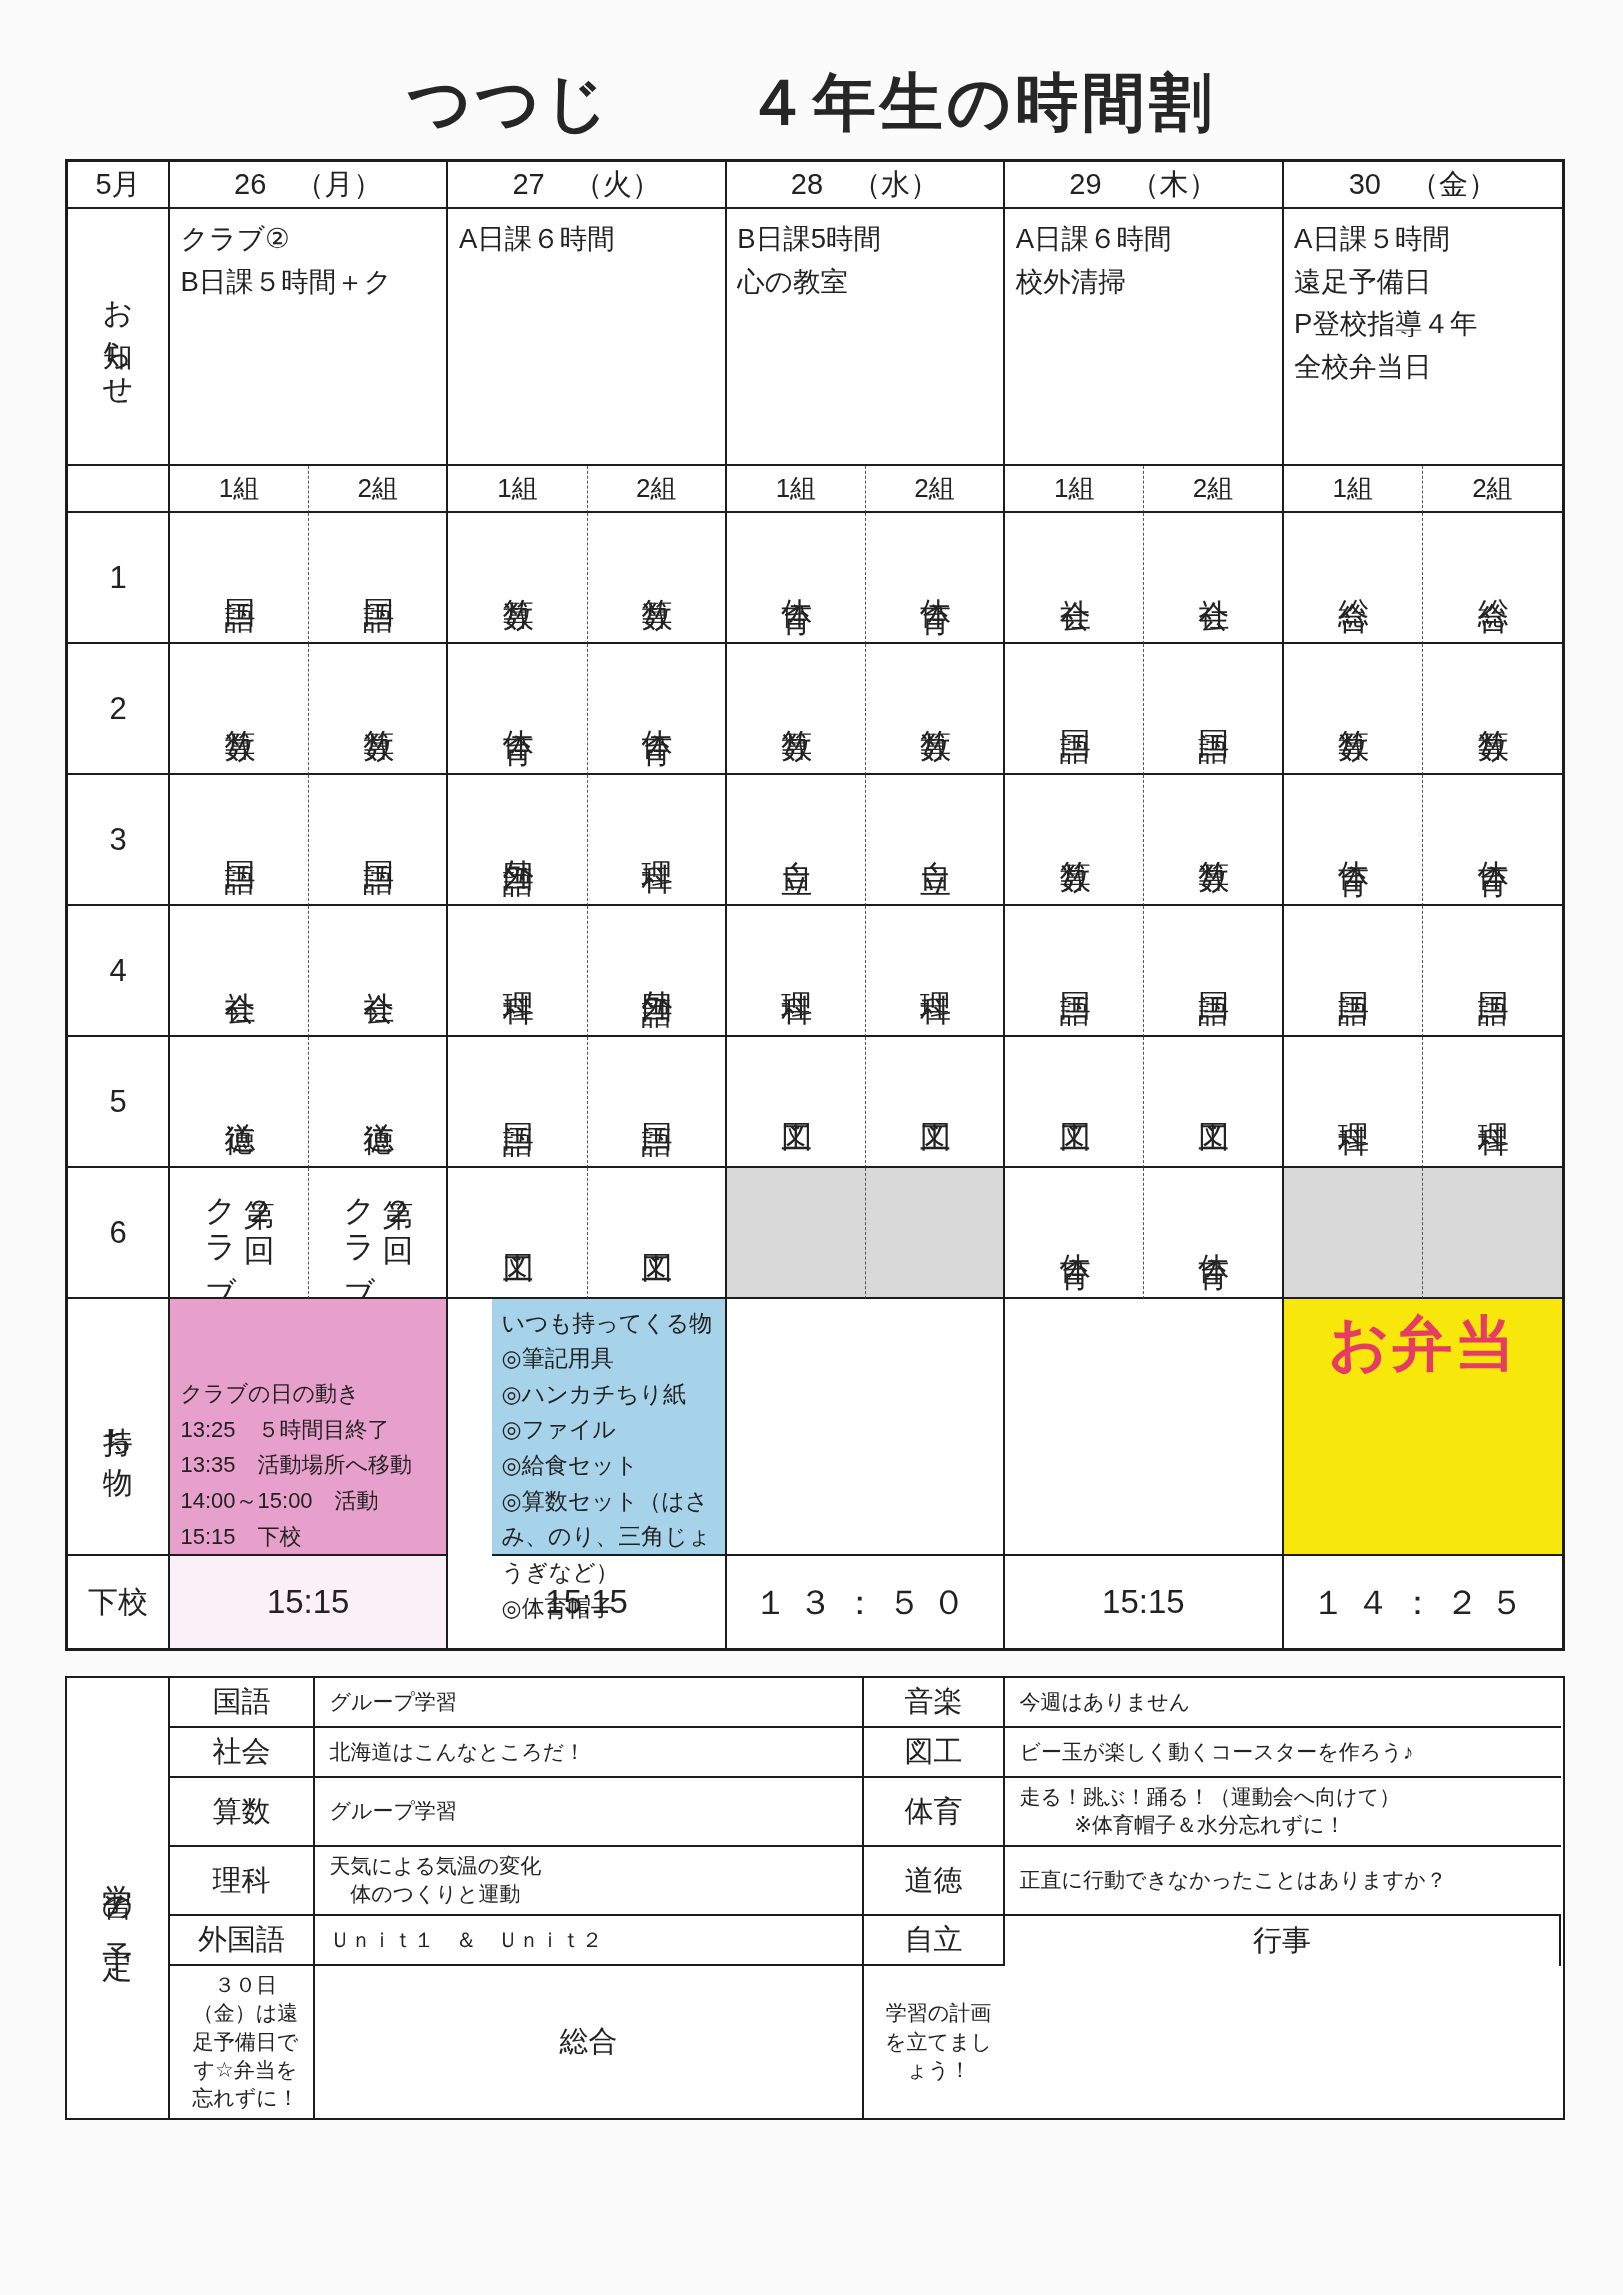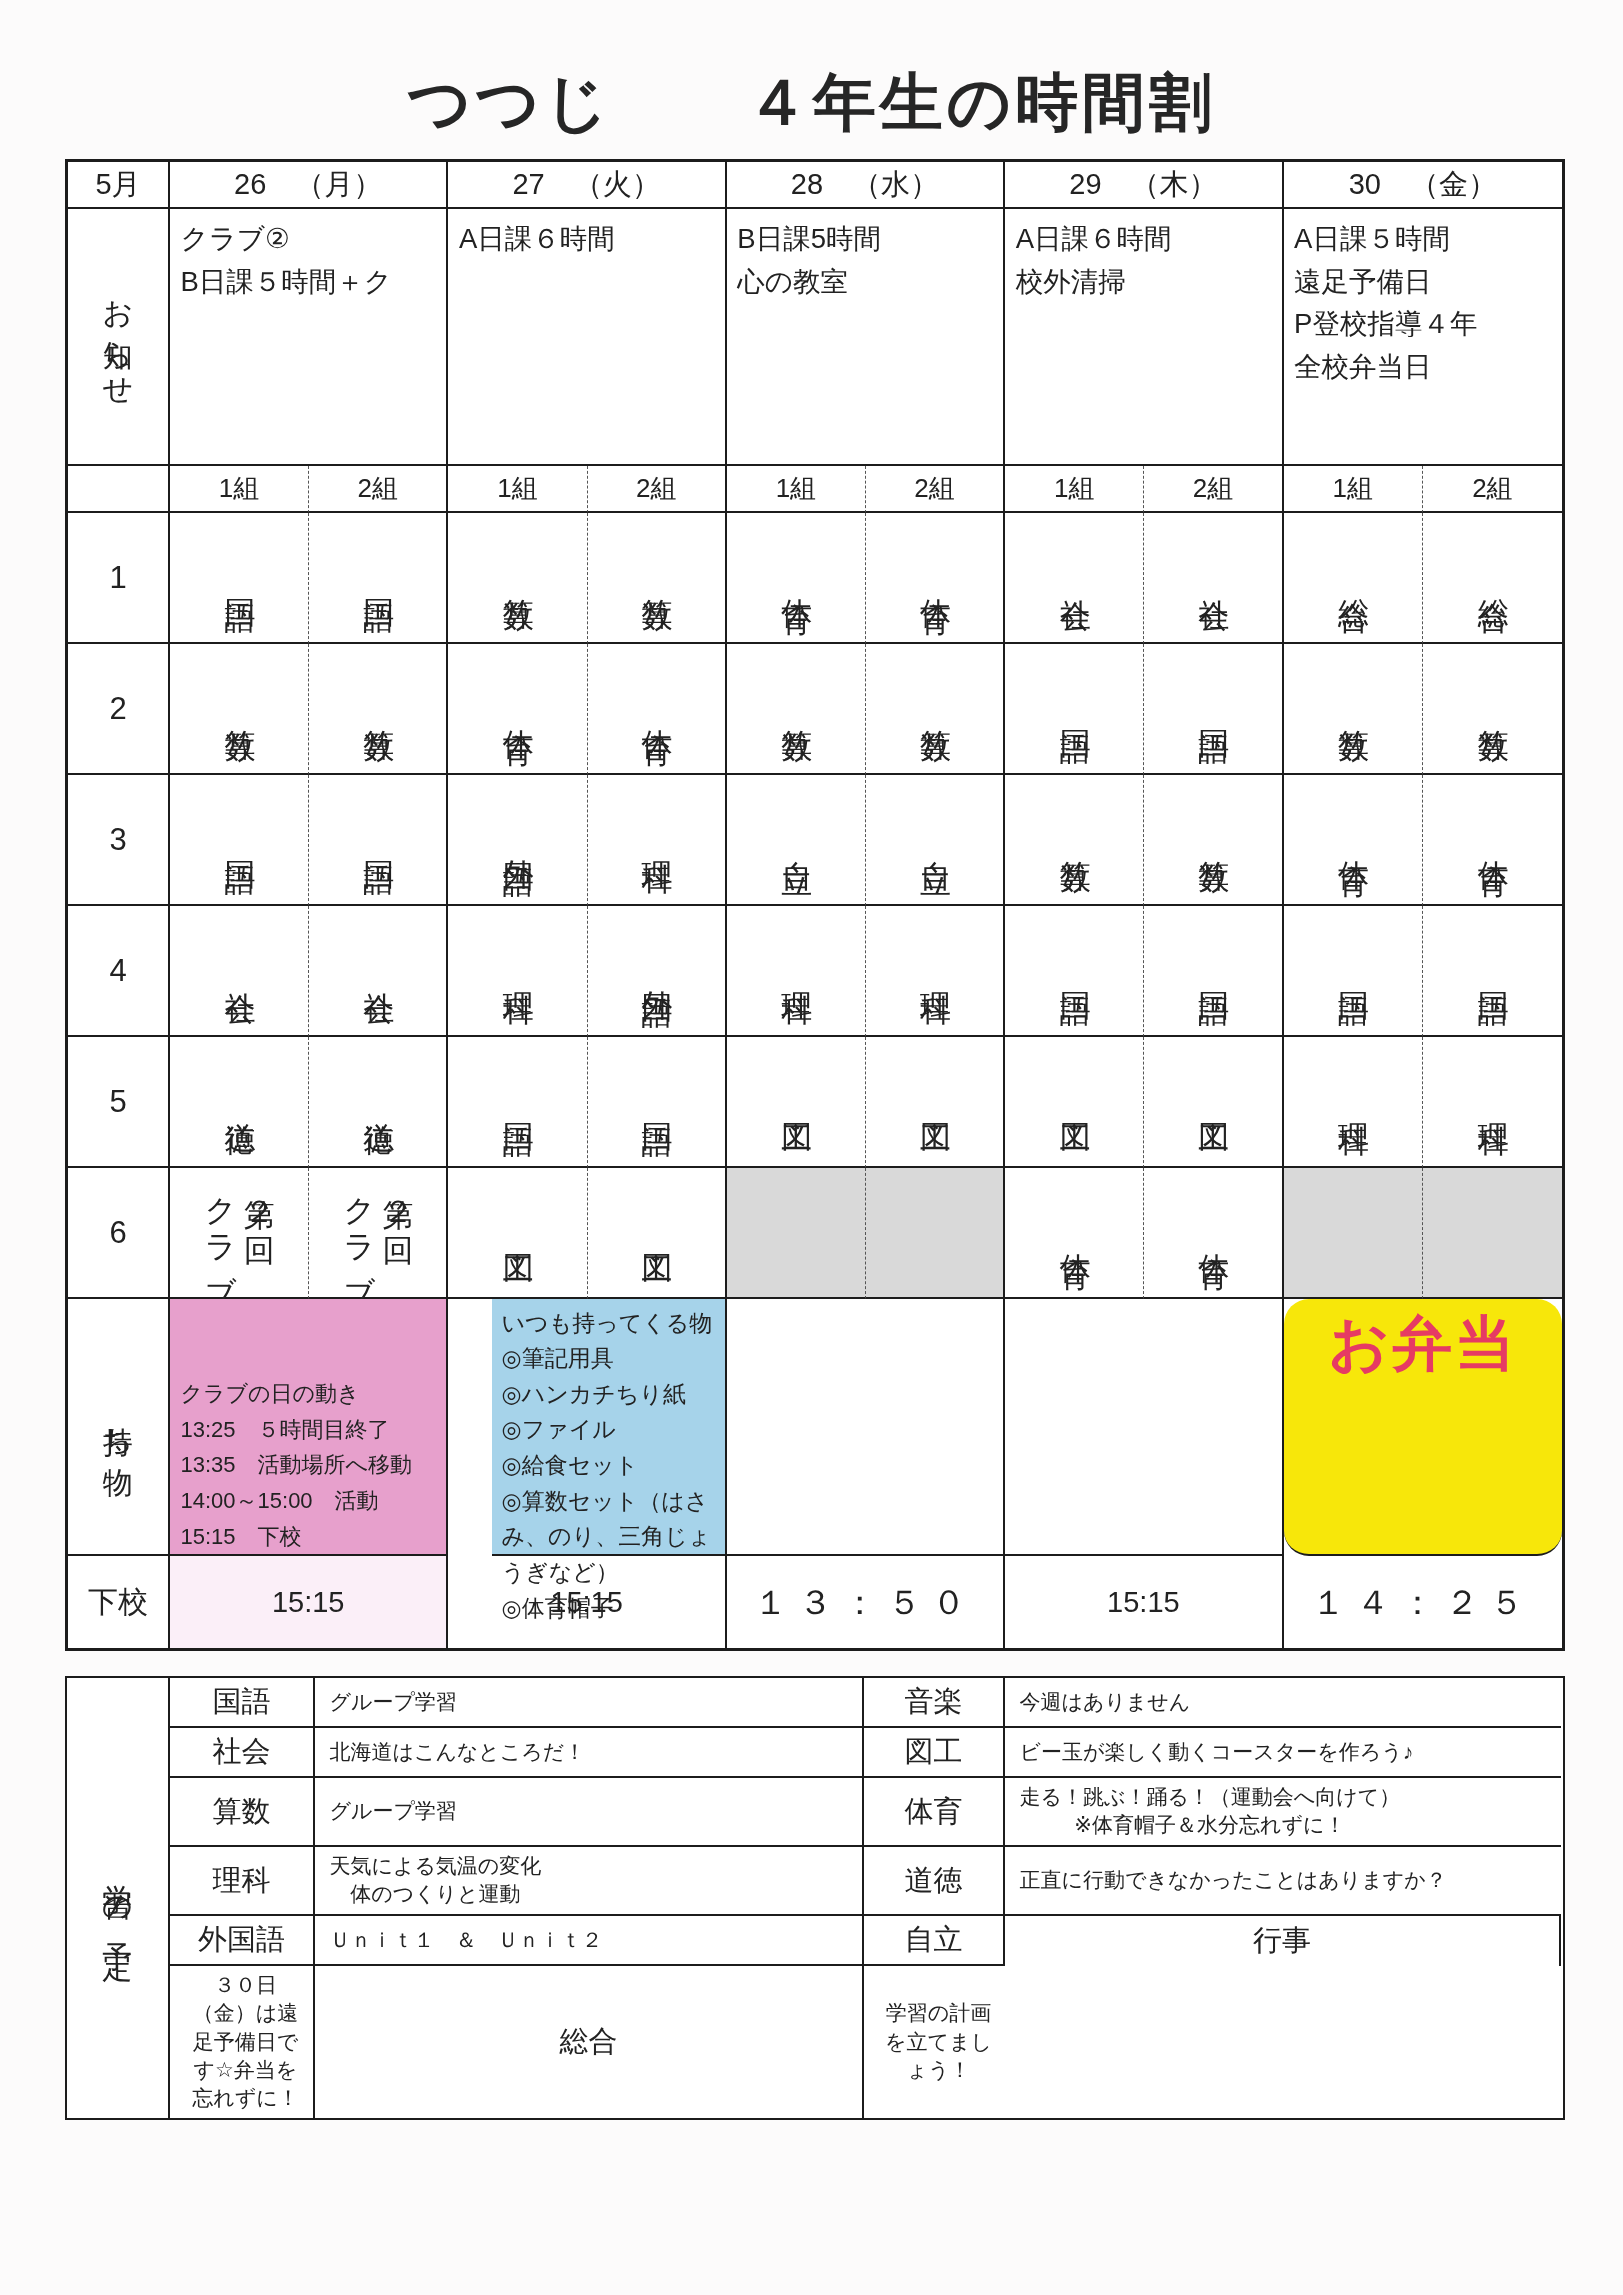--- a/index.html
+++ b/index.html
@@ -36,29 +36,29 @@
   .hdr{font-size:29px;}
   .kumi{font-size:26px;}
   .pnum{font-size:31px;}
   .vlabel{font-size:30px;letter-spacing:7.9px;}
   .notice{align-items:flex-start;justify-content:flex-start;
           padding:9.2px 10.5px;font-size:27.5px;line-height:1.55;text-align:left;}
   .subj{font-size:31px;}
   .gray{background:var(--gray);}
   .pinkbg{background:var(--pink);}
   .bluebg{background:var(--blue);margin-left:44px;}
-  .yellowbg{background:var(--yellow);border-radius:25px;}
+  .yellowbg{background:var(--yellow);}
   .pinktint{background:var(--pinktint);}
   .belong-block{align-items:flex-start;justify-content:flex-start;text-align:left;}
   .mon-moves{padding:77px 9.2px 0 10.5px;font-size:22px;line-height:1.62;}
   .tue-items{padding:6.5px 9.2px 0 9.2px;font-size:23px;line-height:1.55;}
   .bento{align-items:flex-start;}
   .bento-text{padding-top:9.2px;font-size:60px;font-weight:bold;color:var(--red);letter-spacing:2.6px;}
   .dism-label{font-size:30px;}
-  .dism-val{font-size:29px;}
+  .dism-val{font-size:33px;}
   .wide{letter-spacing:10.5px;font-size:34px;}
 
   
   .plan{position:absolute;left:65px;top:1676px;width:1500px;height:444px;
         display:grid;grid-template-columns:103px 145px 549px 141px 556px;
         grid-template-rows:repeat(6,1fr);
         border:2.6px solid var(--line);background:#fff;}
   .pcell{border-bottom:2px solid var(--line);border-right:2px solid var(--line);
          display:flex;align-items:center;font-size:30px;line-height:1.35;}
   .pcell.nb{border-bottom:none;}

